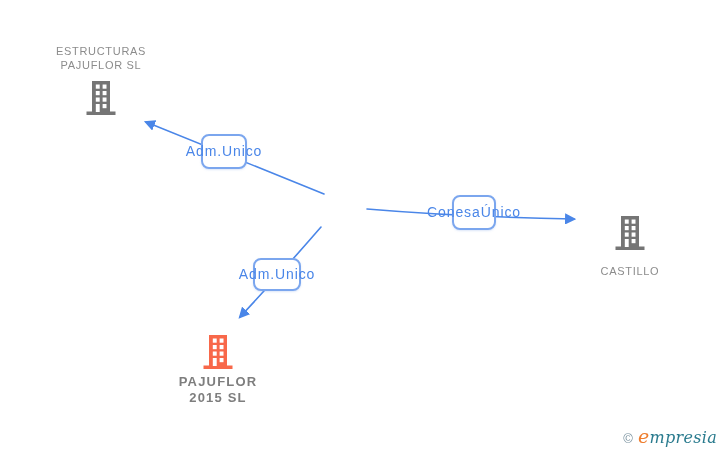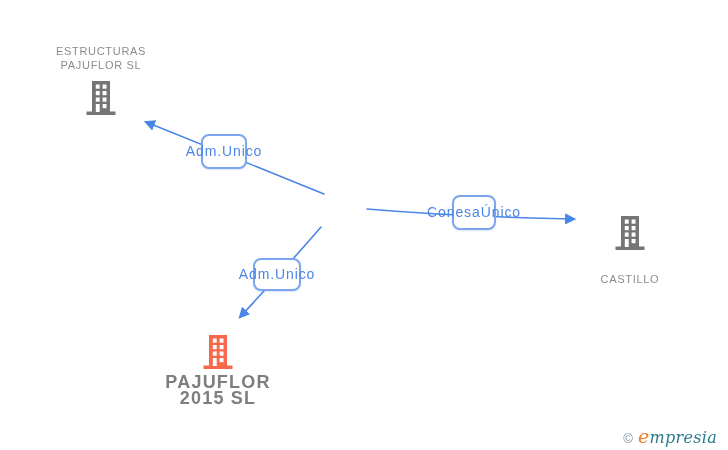--- a/index.html
+++ b/index.html
@@ -30,21 +30,21 @@
   .node-label {
     color: var(--text-gray, #8c8c8c);
     font-size: 11px;
     line-height: 14px;
     letter-spacing: 0.7px;
   }
   .node-label span { display: block; }
   .node-label.bold {
     font-weight: bold;
     color: var(--text-dark-gray, #7e7e7e);
-    font-size: 18px;
+    font-size: 13px;
     line-height: 16px;
     letter-spacing: 1.2px;
   }
   .icon-building { color: var(--node-gray, #757575); }
   .icon-building.highlight { color: var(--highlight-orange, #f8684a); }
   .icon-person { color: var(--node-gray, #6f6f6f); }
 
   .edge-label {
     position: absolute;
     box-sizing: border-box;
@@ -135,21 +135,21 @@
     <svg class="icon-building" style="margin-top:8px;" width="32" height="36">
         <use href="#sym-building"></use>
       </svg>
   </div>
 
 
   <div class="node" style="left:564px; top:215px; width:132px;">
     <svg class="icon-building" width="32" height="36">
         <use href="#sym-building"></use>
       </svg>
-    <div class="node-label" style="margin-top:21px;">
+    <div class="node-label" style="margin-top:13px;">
       <span>CASTILLO</span>
     </div>
   </div>
 
   <div class="node" style="left:153px; top:334px; width:130px;">
     <svg class="icon-building highlight" width="32" height="36">
         <use href="#sym-building"></use>
       </svg>
     <div class="node-label bold" style="margin-top:4px;">
       <span>PAJUFLOR</span>

